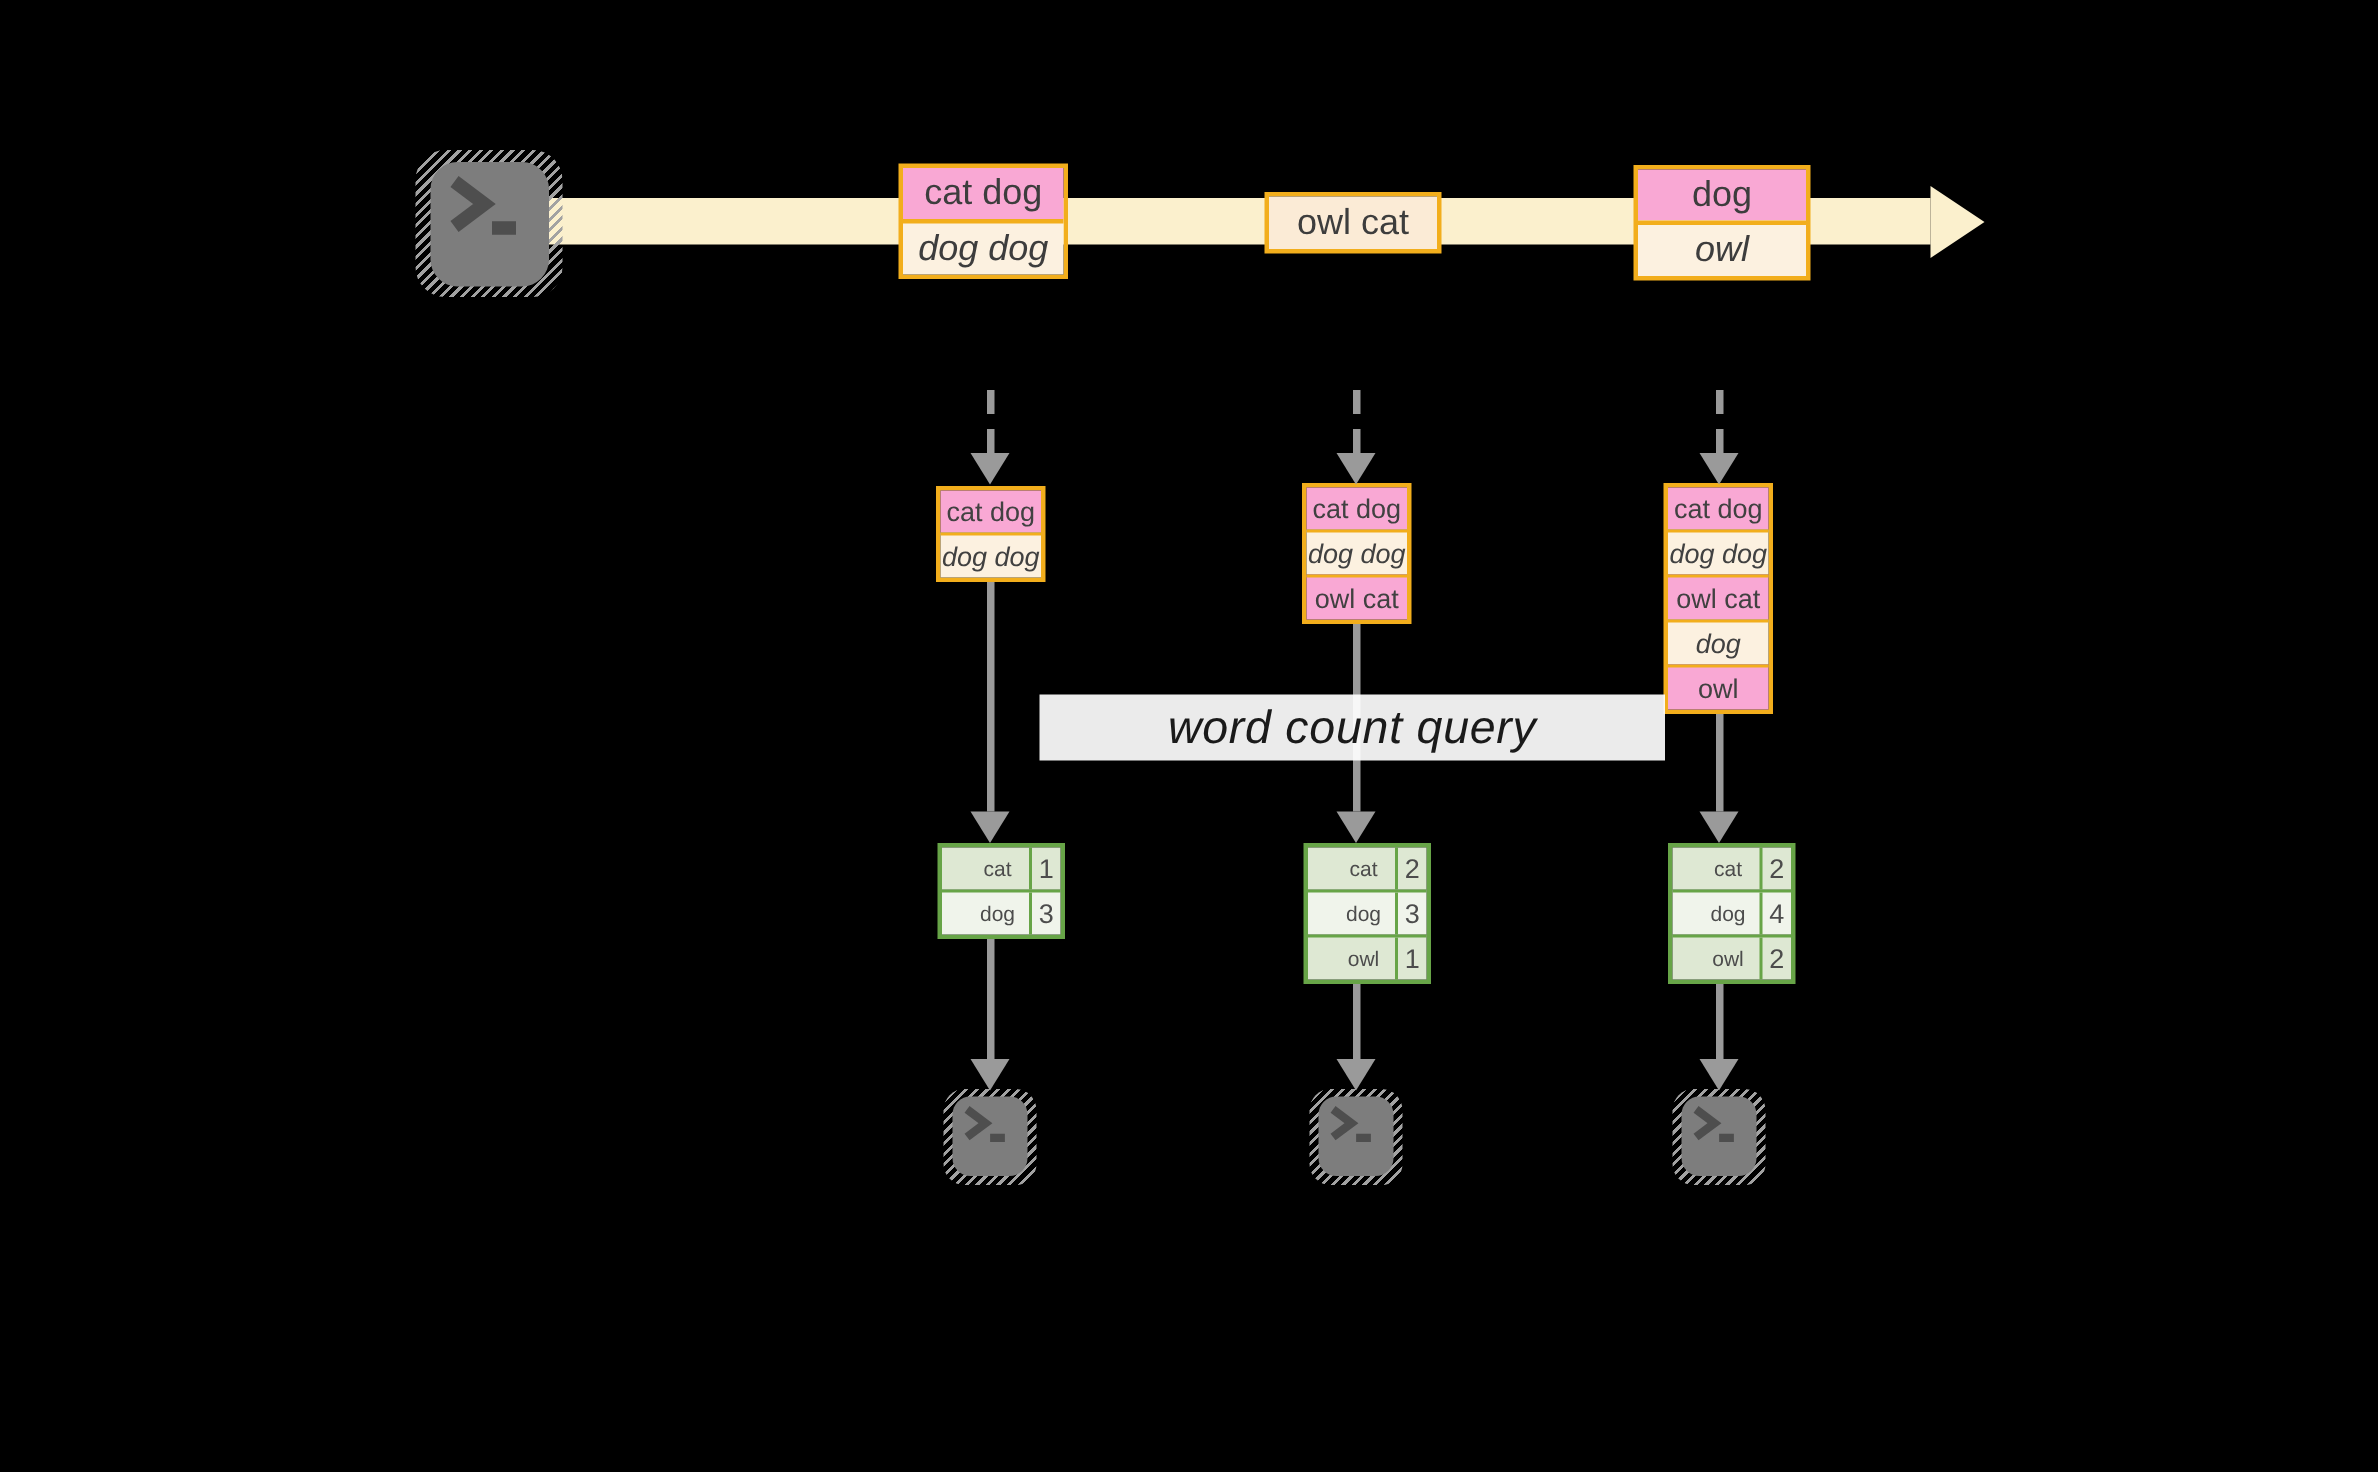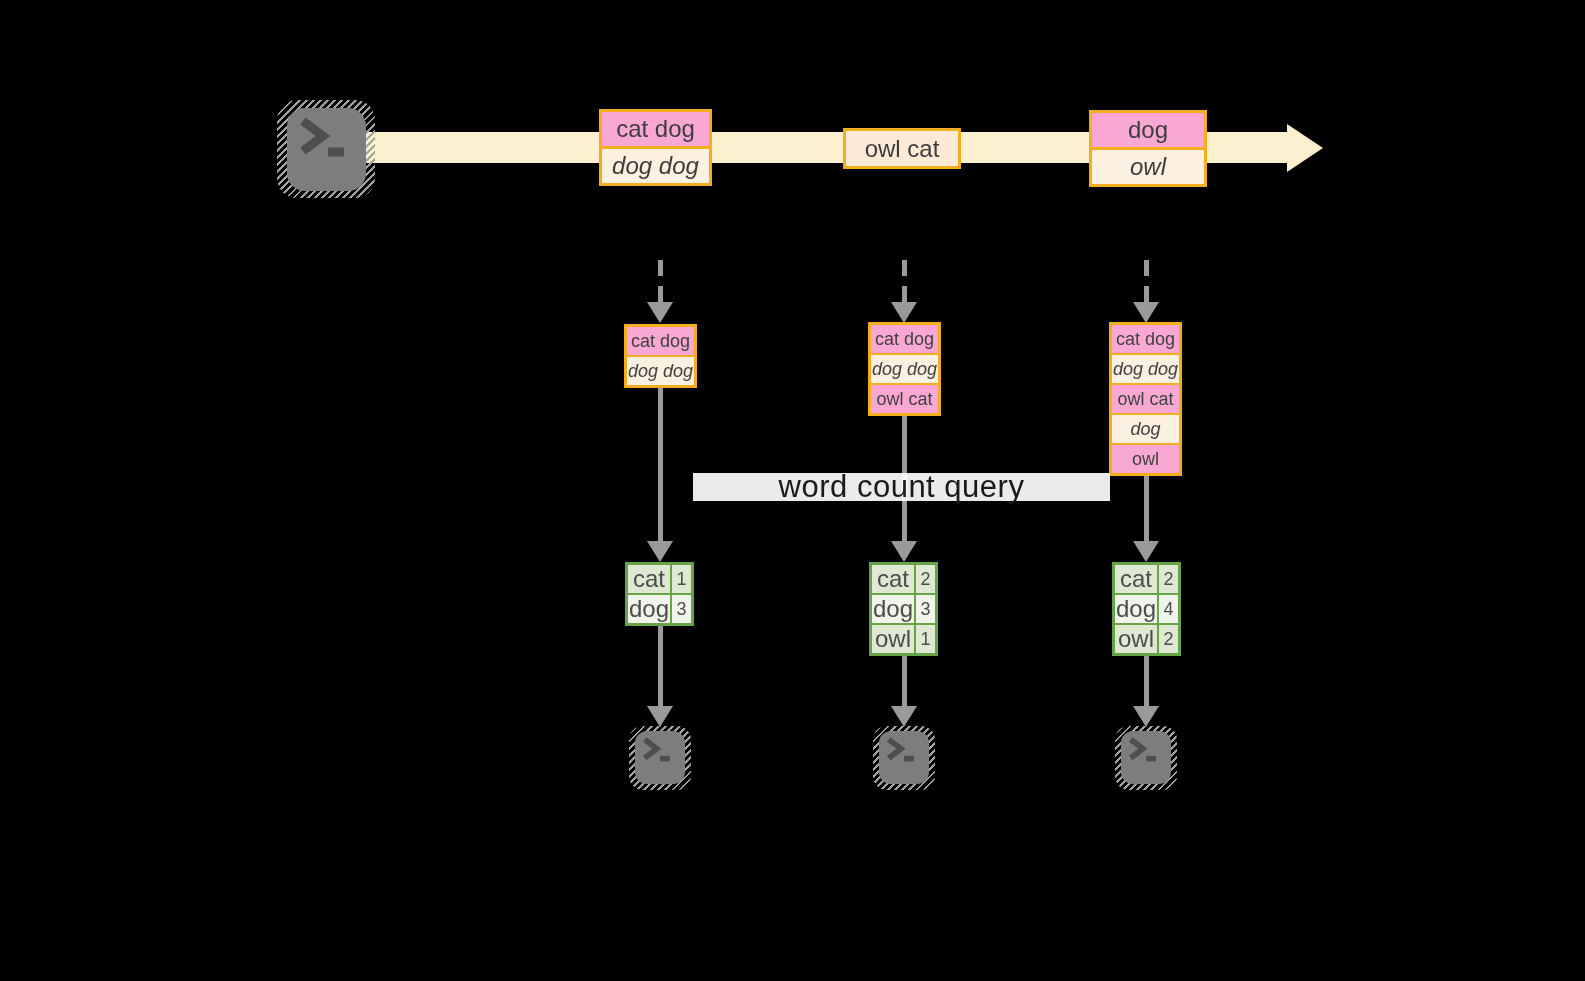--- a/index.html
+++ b/index.html
@@ -36,21 +36,21 @@
   .v-arrow .dash-line { margin:0 auto; width:5px;
     background:repeating-linear-gradient(to bottom,#9a9a9a 0 16px,rgba(0,0,0,0) 16px 26px); }
   .v-arrow .solid-line { margin:0 auto; width:5px; background:#9a9a9a; }
   .v-arrow .head { margin:0 auto; width:0; height:0;
     border-left:13px solid transparent; border-right:13px solid transparent; border-top:21px solid #9a9a9a; }
   
   .counts-table { position:absolute; border:3px solid #67A447; z-index:2; }
   .count-row { display:flex; }
   .count-row + .count-row { border-top:2px solid #67A447; }
   .count-word { width:42px; height:28px; border-right:2px solid #67A447;
-    display:flex; align-items:center; justify-content:center; font-size:24px; color:#4c4c4c; }
+    display:flex; align-items:center; justify-content:center; font-size:14px; color:#4c4c4c;margin-left:16px; }
   .count-num { width:19px; height:28px;
     display:flex; align-items:center; justify-content:center; font-size:18px; color:#4c4c4c; }
   .row-dark  { background:#DEE8D3; }
   .row-light { background:#F0F4EB; }
   
   .query-label { position:absolute; z-index:5; background:rgba(255,255,255,0.92);
     display:flex; align-items:center; justify-content:center;
     font-size:31px; color:#1a1a1a; letter-spacing:0.5px; }
 </style>
 </head>
@@ -117,21 +117,21 @@
   </div>
   <div class="v-arrow" style="left:891px; top:416px;">
     <div class="solid-line" style="height:125px;"></div>
       <div class="head"></div>
   </div>
   <div class="v-arrow" style="left:1133px; top:476px;">
     <div class="solid-line" style="height:65px;"></div>
       <div class="head"></div>
   </div>
 
-  <div class="query-label" style="left:693px; top:473px; width:417px; height:28px;">word count query</div>
+  <div class="query-label" style="left:693px; top:463px; width:417px; height:44px;font-style:italic;">word count query</div>
 
   <div class="counts-table" style="left:625px; top:562px;">
     <div class="count-row row-dark">
       <div class="count-word">cat</div>
       <div class="count-num">1</div>
     </div>
     <div class="count-row row-light">
       <div class="count-word">dog</div>
       <div class="count-num">3</div>
     </div>

